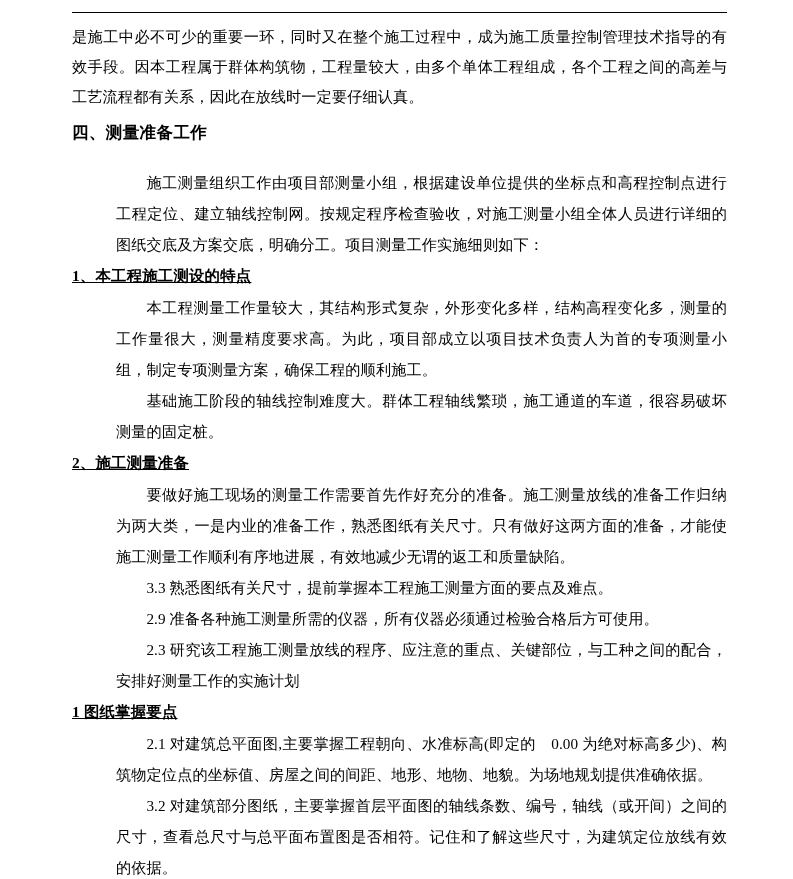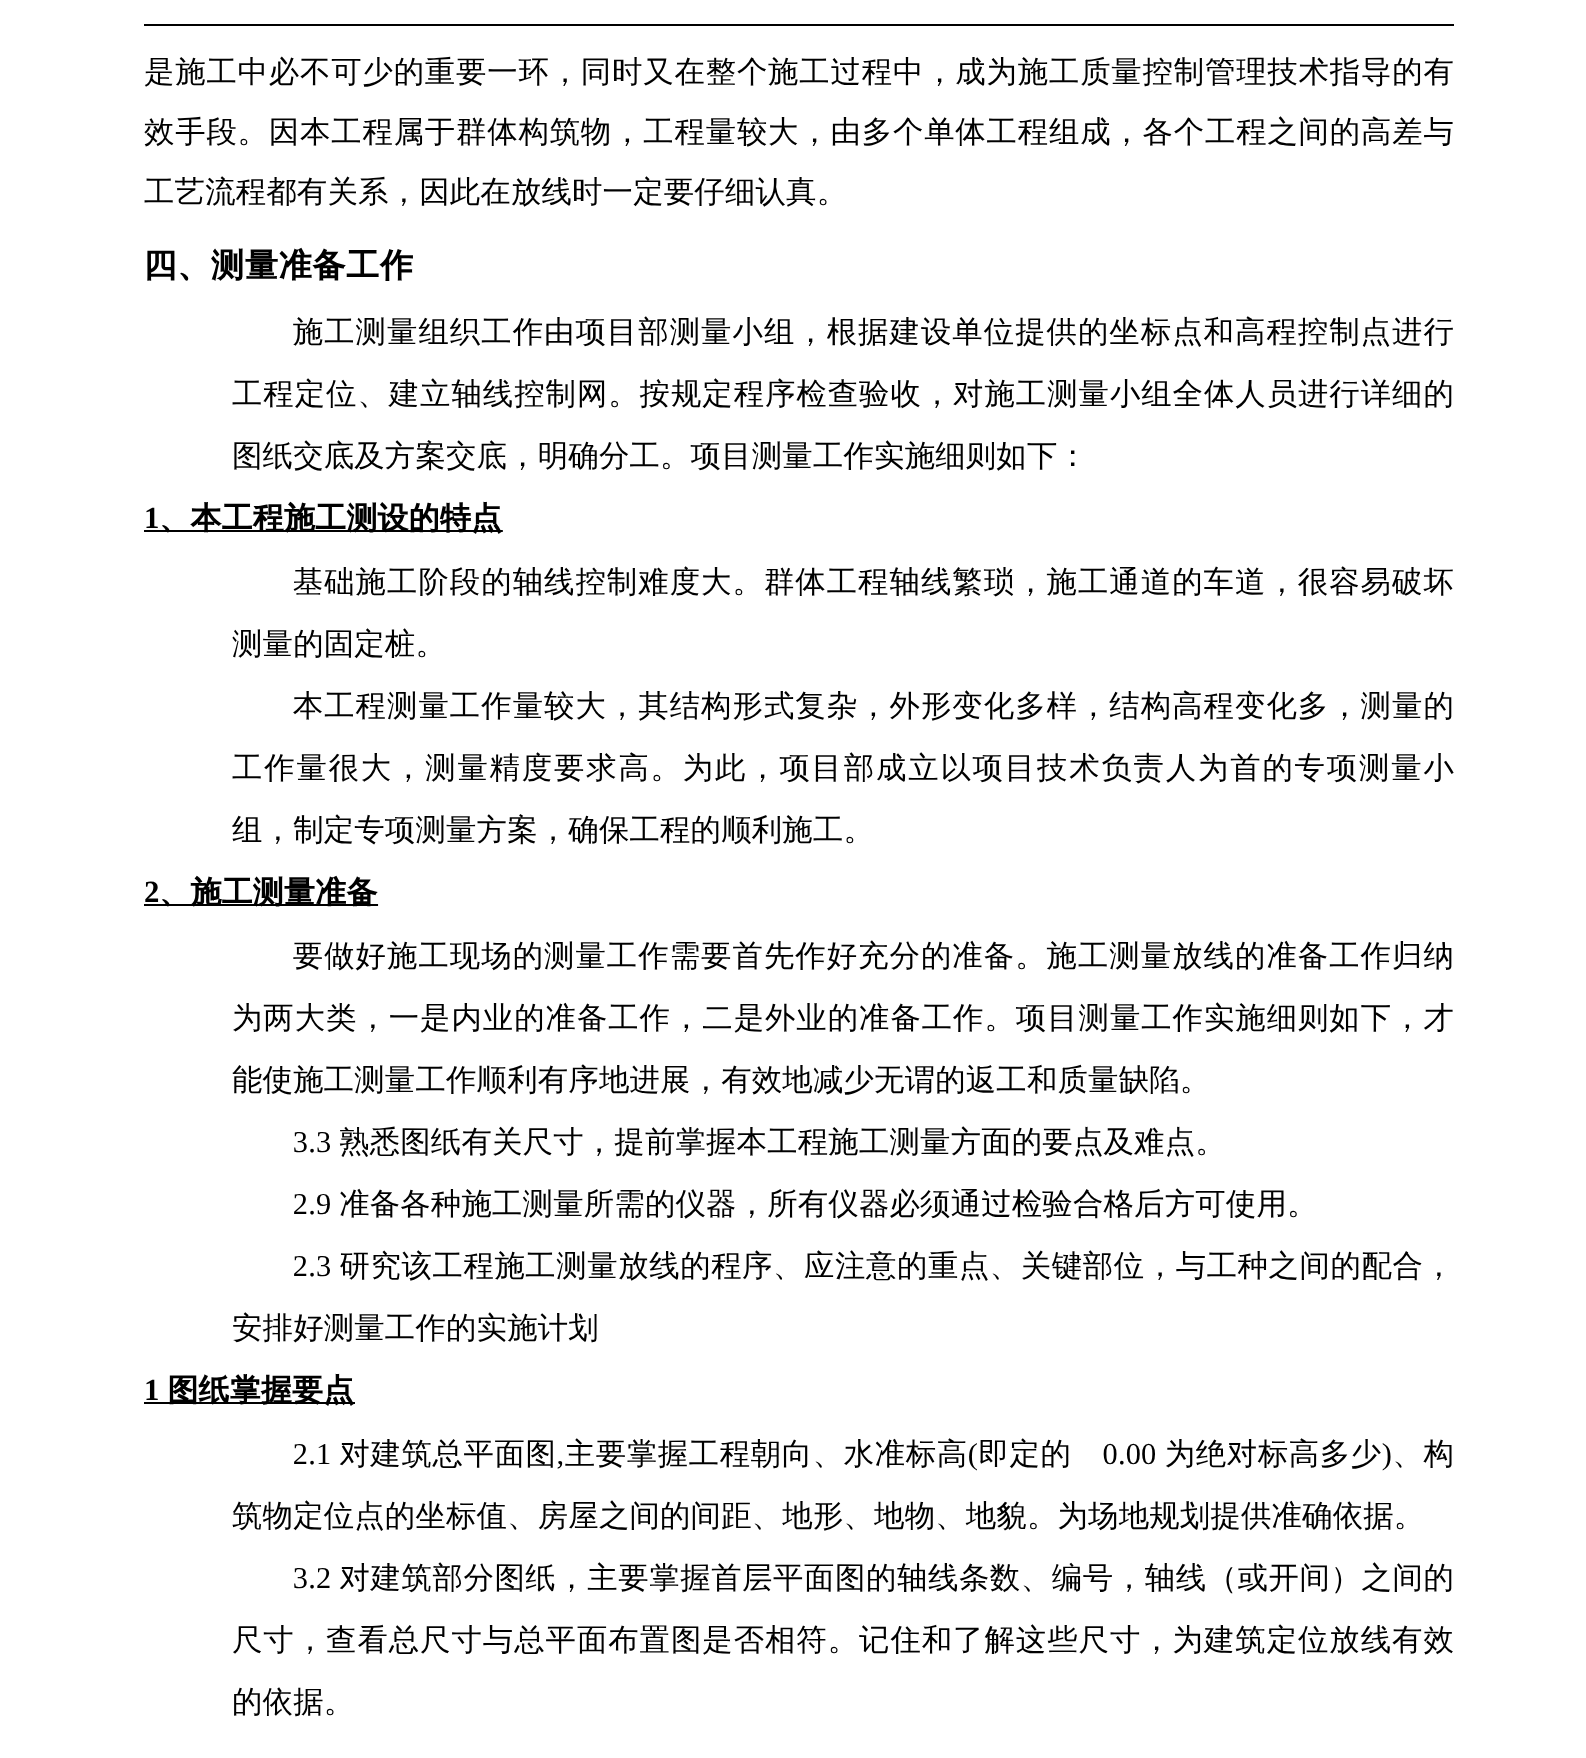--- a/index.html
+++ b/index.html
@@ -38,21 +38,21 @@
     line-height: 31px;
     text-align: justify;
     text-justify: inter-ideograph;
     letter-spacing: 0.1px;
   }
   p.indent {
     text-indent: 2em;
     margin-left: 44px;
   }
   h2.heading {
-    margin: 4px 0 2px 0;
+    margin: 4px 0 18px 0;
     font-size: 16.5px;
     line-height: 33px;
     font-weight: bold;
     letter-spacing: 0.4px;
   }
   h3.subheading {
     margin: 0;
     font-size: 15.4px;
     line-height: 32px;
     font-weight: bold;
@@ -71,27 +71,27 @@
   <div class="content">
 
     <p class="tight">是施工中必不可少的重要一环，同时又在整个施工过程中，成为施工质量控制管理技术指导的有效手段。因本工程属于群体构筑物，工程量较大，由多个单体工程组成，各个工程之间的高差与工艺流程都有关系，因此在放线时一定要仔细认真。</p>
 
     <h2 class="heading">四、测量准备工作</h2>
 
     <p class="indent">施工测量组织工作由项目部测量小组，根据建设单位提供的坐标点和高程控制点进行工程定位、建立轴线控制网。按规定程序检查验收，对施工测量小组全体人员进行详细的图纸交底及方案交底，明确分工。项目测量工作实施细则如下：</p>
 
     <h3 class="subheading">1、本工程施工测设的特点</h3>
 
+    <p class="indent">本工程测量工作量较大，其结构形式复杂，外形变化多样，结构高程变化多，测量的工作量很大，测量精度要求高。为此，项目部成立以项目技术负责人为首的专项测量小组，制定专项测量方案，确保工程的顺利施工。</p>
+
     <p class="indent">基础施工阶段的轴线控制难度大。群体工程轴线繁琐，施工通道的车道，很容易破坏测量的固定桩。</p>
-
-    <p class="indent">本工程测量工作量较大，其结构形式复杂，外形变化多样，结构高程变化多，测量的工作量很大，测量精度要求高。为此，项目部成立以项目技术负责人为首的专项测量小组，制定专项测量方案，确保工程的顺利施工。</p>
 
     <h3 class="subheading">2、施工测量准备</h3>
 
-    <p class="indent">要做好施工现场的测量工作需要首先作好充分的准备。施工测量放线的准备工作归纳为两大类，一是内业的准备工作，二是外业的准备工作。项目测量工作实施细则如下，才能使施工测量工作顺利有序地进展，有效地减少无谓的返工和质量缺陷。</p>
+    <p class="indent">要做好施工现场的测量工作需要首先作好充分的准备。施工测量放线的准备工作归纳为两大类，一是内业的准备工作，熟悉图纸有关尺寸。只有做好这两方面的准备，才能使施工测量工作顺利有序地进展，有效地减少无谓的返工和质量缺陷。</p>
 
     <p class="indent">3.3 熟悉图纸有关尺寸，提前掌握本工程施工测量方面的要点及难点。</p>
 
     <p class="indent">2.9 准备各种施工测量所需的仪器，所有仪器必须通过检验合格后方可使用。</p>
 
     <p class="indent">2.3 研究该工程施工测量放线的程序、应注意的重点、关键部位，与工种之间的配合，安排好测量工作的实施计划</p>
 
     <h3 class="subheading">1 图纸掌握要点</h3>
 
     <p class="indent">2.1 对建筑总平面图,主要掌握工程朝向、水准标高(即定的　0.00 为绝对标高多少)、构筑物定位点的坐标值、房屋之间的间距、地形、地物、地貌。为场地规划提供准确依据。</p>

